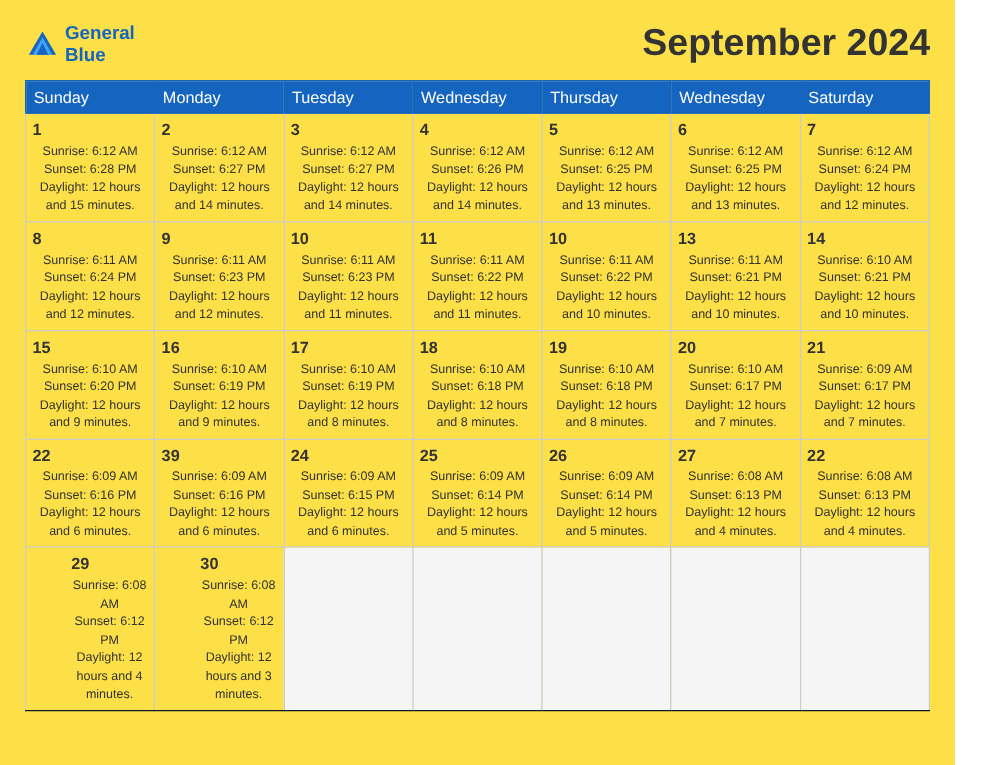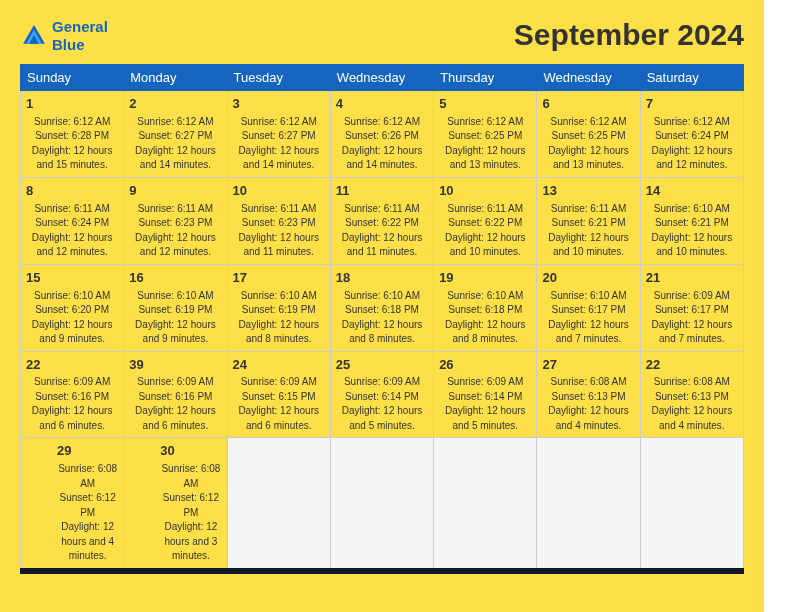--- a/index.html
+++ b/index.html
@@ -86,21 +86,21 @@
       display: block;
       margin-bottom: 1px;
     }
     .day-info {
       font-size: 10px;
       color: #333;
       line-height: 1.45;
       text-align: center;
     }
     .last-row td {
-      border-bottom: 6px solid #0f172a;
+      border-bottom: 1px solid #0f172a;
       padding-left: 36px;
     }
   </style>
 </head>
 <body>
 
 <div class="page">
   <div class="header">
     <div class="logo">
       <svg class="logo-icon" viewBox="0 0 36 36">

